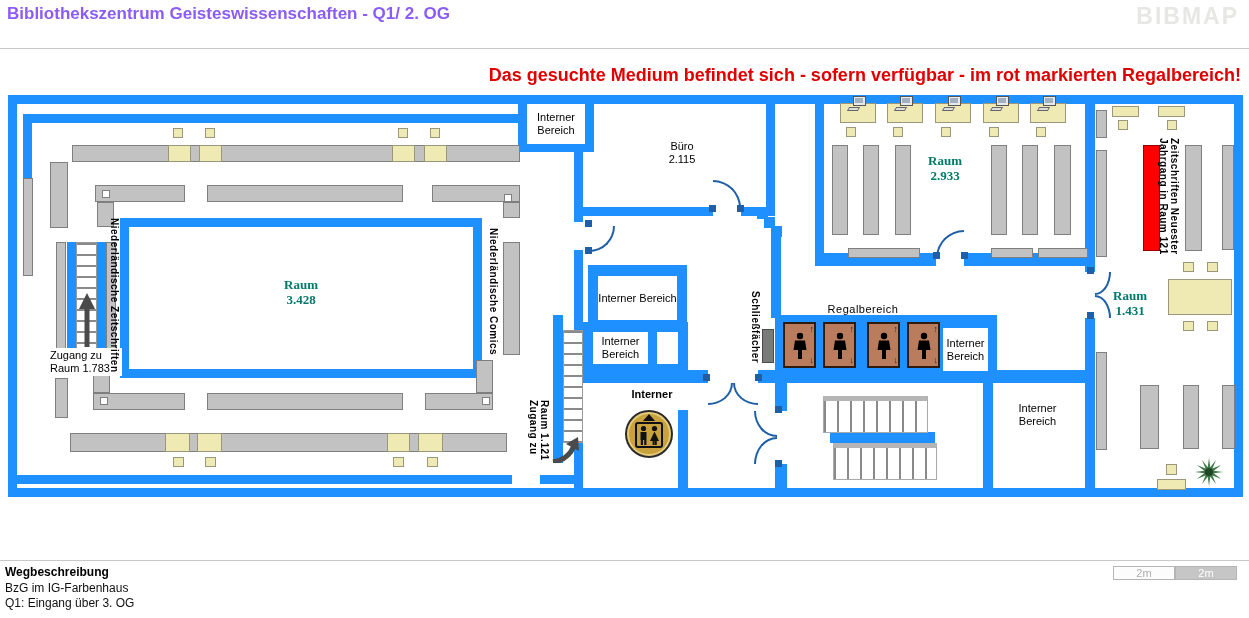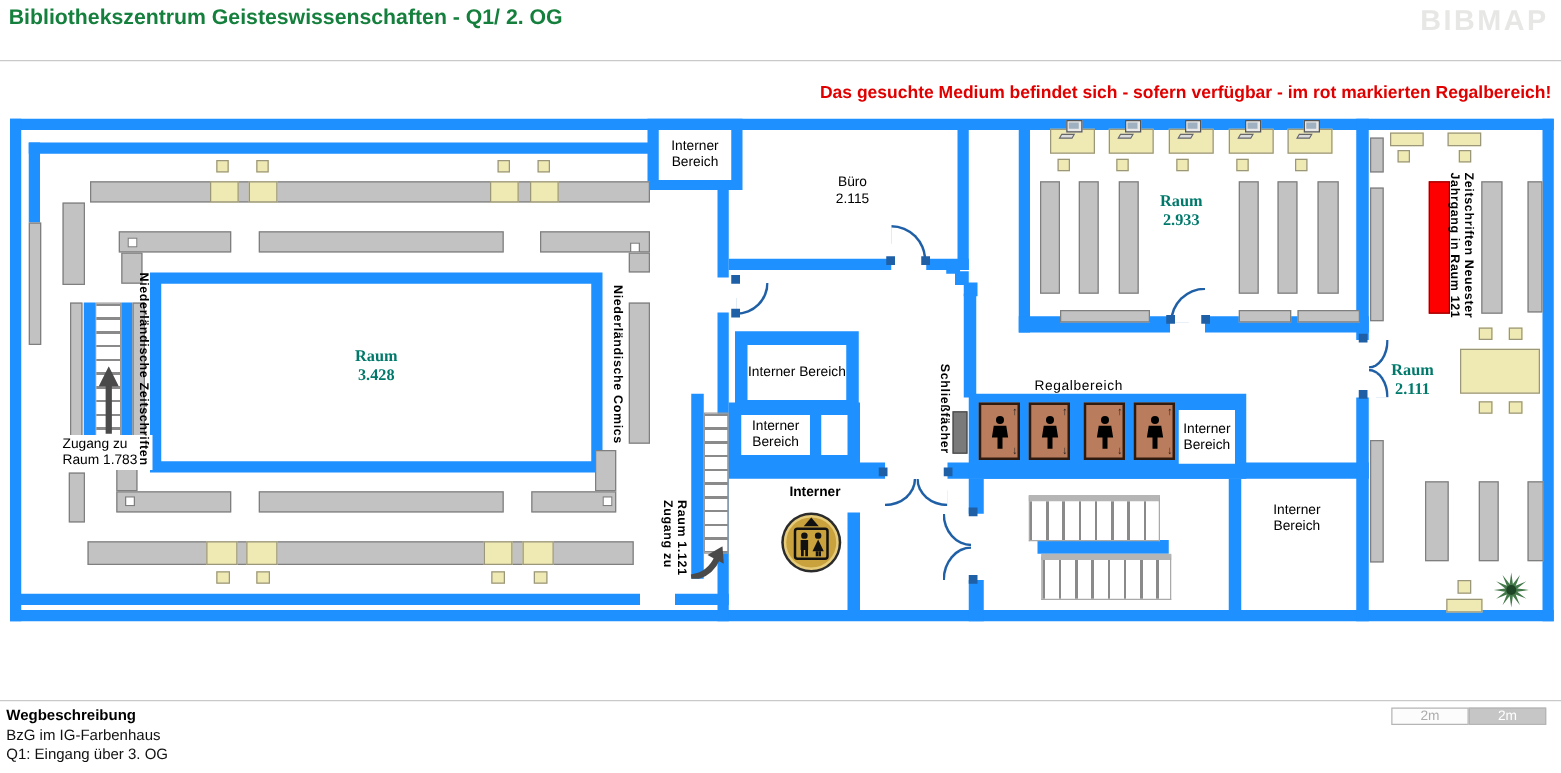--- a/index.html
+++ b/index.html
@@ -4,25 +4,25 @@
 <style>
   :root{
     --wall:#1E90FF; --door:#1F5FA6; --shelf:#C2C2C2; --shelfb:#7F7F7F;
     --desk:#EFE9B4; --deskb:#9B977B; --red:#FF0000; --roomlbl:#00796B;
     --notice:#E00000; --cabin:#B97C5C;
   }
   html,body{margin:0;padding:0;background:#fff;}
   .page{position:relative;width:1249px;height:618px;background:#fff;
         font-family:"Liberation Sans",sans-serif;overflow:hidden;}
   .hr{position:absolute;left:0;width:1249px;height:1px;background:#C9C9C9;}
-  .title{position:absolute;left:7px;top:4px;font-size:17px;font-weight:bold;color:#15803d;}
+  .title{position:absolute;left:7px;top:4px;font-size:17px;font-weight:bold;color:#8b5cf6;}
   .subtitle{position:absolute;left:7px;top:26px;font-size:13px;color:#111;}
   .logo{position:absolute;right:10px;top:3px;font-size:23px;font-weight:bold;
         letter-spacing:2px;color:#E7E7E5;}
-  .notice{position:absolute;right:8px;top:65px;font-size:14px;font-weight:bold;color:var(--notice);}
+  .notice{position:absolute;right:8px;top:65px;font-size:18px;font-weight:bold;color:var(--notice);}
   .wall{position:absolute;background:var(--wall);z-index:1;}
   .room-fill{position:absolute;background:#fff;z-index:2;}
   .shelf{position:absolute;background:var(--shelf);border:1px solid var(--shelfb);box-sizing:border-box;z-index:3;}
   .desk,.chair{position:absolute;background:var(--desk);border:1px solid var(--deskb);box-sizing:border-box;z-index:3;}
   .red-shelf{position:absolute;background:var(--red);border:1px solid #990000;box-sizing:border-box;z-index:3;}
   .white-sq{position:absolute;background:#fff;border:1px solid var(--shelfb);box-sizing:border-box;z-index:4;}
   .locker{position:absolute;background:#7A7A7A;border:1px solid #4A4A4A;box-sizing:border-box;z-index:4;}
   .arc{position:absolute;box-sizing:border-box;z-index:4;}
   .arc-tl{border-top:2px solid var(--door);border-left:2px solid var(--door);border-top-left-radius:100% 100%;}
   .arc-tr{border-top:2px solid var(--door);border-right:2px solid var(--door);border-top-right-radius:100% 100%;}
@@ -309,21 +309,21 @@
   <div class="lbl room-lbl" style="left:270px;top:276px;width:62px;height:34px">
     <span>Raum</span>
     <span>3.428</span>
   </div>
   <div class="lbl room-lbl" style="left:912px;top:152px;width:66px;height:34px">
     <span>Raum</span>
     <span>2.933</span>
   </div>
   <div class="lbl room-lbl" style="left:1098px;top:287px;width:64px;height:34px">
     <span>Raum</span>
-    <span>2.111</span>
+    <span>1.431</span>
   </div>
   <div class="lbl" style="left:650px;top:138px;width:64px;height:30px">
     <span>Büro</span>
     <span>2.115</span>
   </div>
 
   <div class="lbl" style="left:823px;top:303px;width:80px;height:13px;letter-spacing:.5px">Regalbereich</div>
   <div class="lbl" style="left:618px;top:388px;width:68px;height:13px;font-weight:bold">Interner</div>
   <div class="lbl boxed" style="left:50px;top:348px;width:72px;height:28px;align-items:flex-start;text-align:left">Zugang zu Raum 1.783</div>
 

